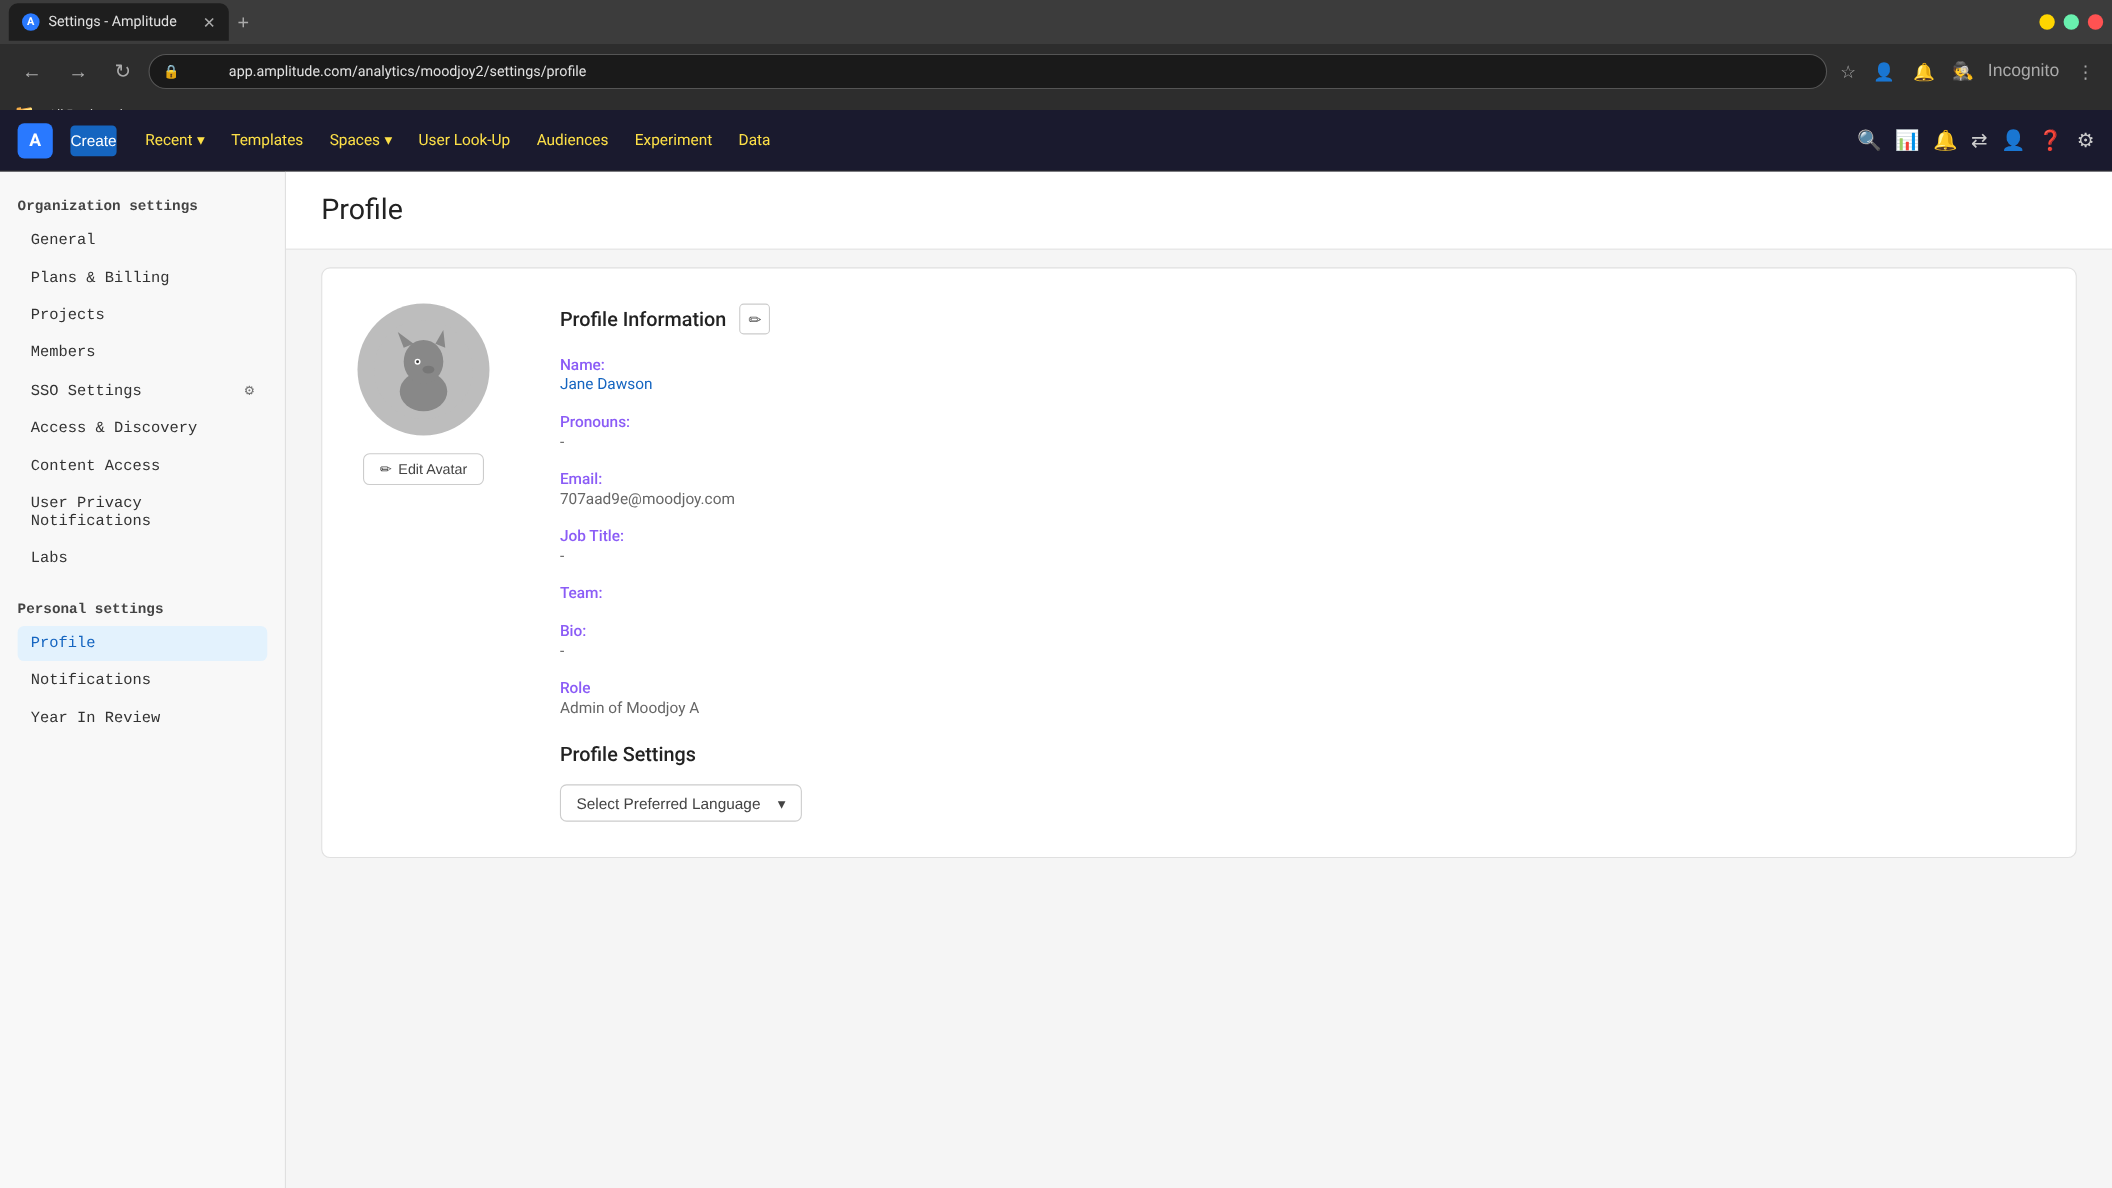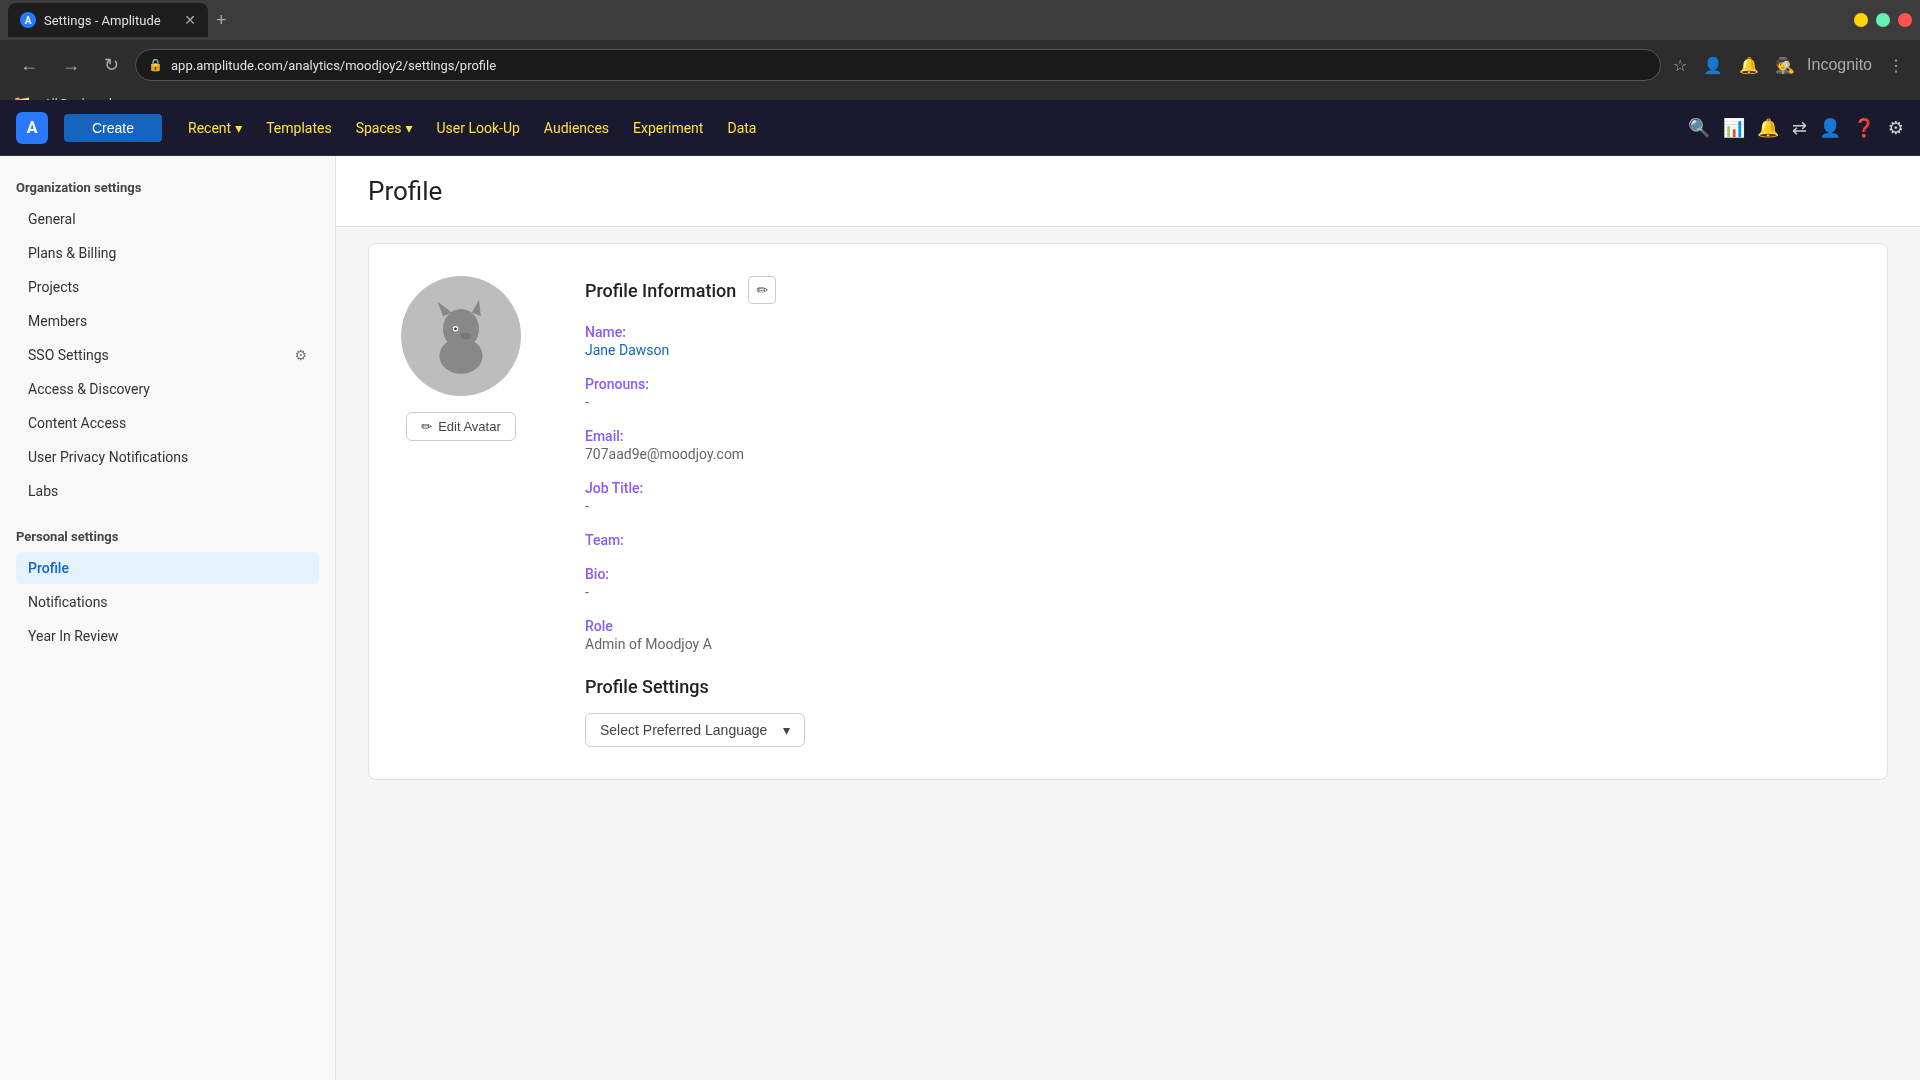--- a/index.html
+++ b/index.html
@@ -62,21 +62,21 @@
       border-radius: 24px;
       height: 32px;
       display: flex;
       align-items: center;
       padding: 0 12px;
       gap: 8px;
       color: #e0e0e0;
       font-size: 13px;
     }
     .address-icon { color: #888; font-size: 12px; }
-    .address-text { flex: 1; }
+    .address-text { flex: 1; margin-left: 37px; }
     .toolbar-icons { display: flex; gap: 8px; align-items: center; }
     .toolbar-icons span { color: #aaa; font-size: 16px; cursor: pointer; padding: 4px; }
     .incognito-badge {
       background: none;
       border: none;
       display: flex; align-items: center; gap: 4px;
       color: #bbb;
       font-size: 12px;
       cursor: pointer;
     }
@@ -104,21 +104,21 @@
       background: #2979ff;
       border-radius: 6px;
       display: flex; align-items: center; justify-content: center;
       color: white; font-weight: bold; font-size: 16px;
     }
     .create-btn {
       background: #1565c0;
       color: white;
       border: none;
       border-radius: 4px;
-      padding: 6px 28px;
+      padding: 6px 0;
       font-size: 14px;
       cursor: pointer;
       font-weight: 500;
     }
     .nav-items { display: flex; align-items: center; gap: 4px; }
     .nav-item {
       color: #fde047;
       font-size: 14px;
       padding: 6px 10px;
       cursor: pointer;
@@ -130,26 +130,27 @@
 
     
     .main-content {
       display: flex;
       flex: 1;
       overflow: hidden;
     }
 
     
     .sidebar {
-      width: 336px;
+      width: 260px;
       background: #f8f8f8;
       border-right: 1px solid #e0e0e0;
       padding: 24px 16px;
       overflow-y: auto;
       flex-shrink: 0;
+      font-family: Liberation Mono, monospace;
     }
     .sidebar-section-title {
       font-size: 13px;
       font-weight: 700;
       color: #444;
       margin-bottom: 8px;
       text-transform: none;
       letter-spacing: 0;
     }
     .sidebar-item {

